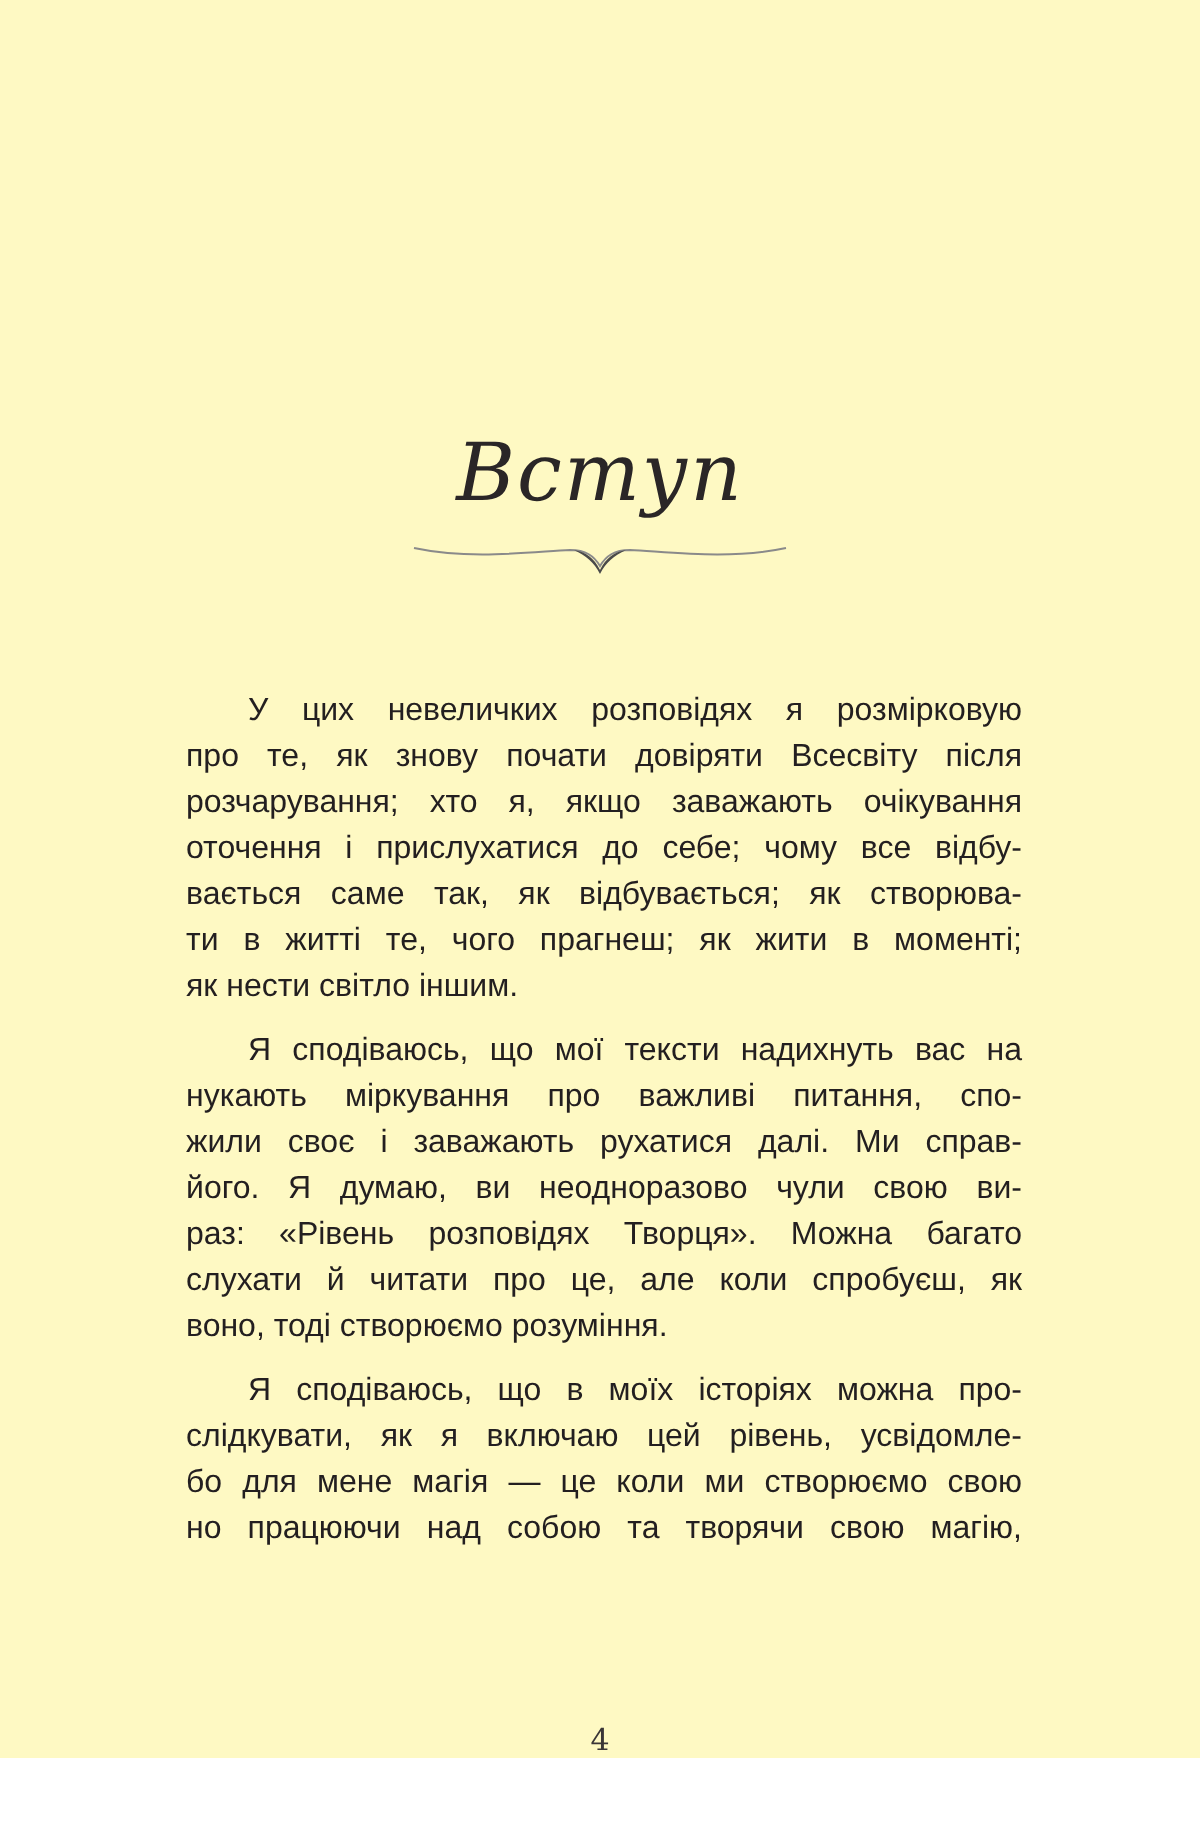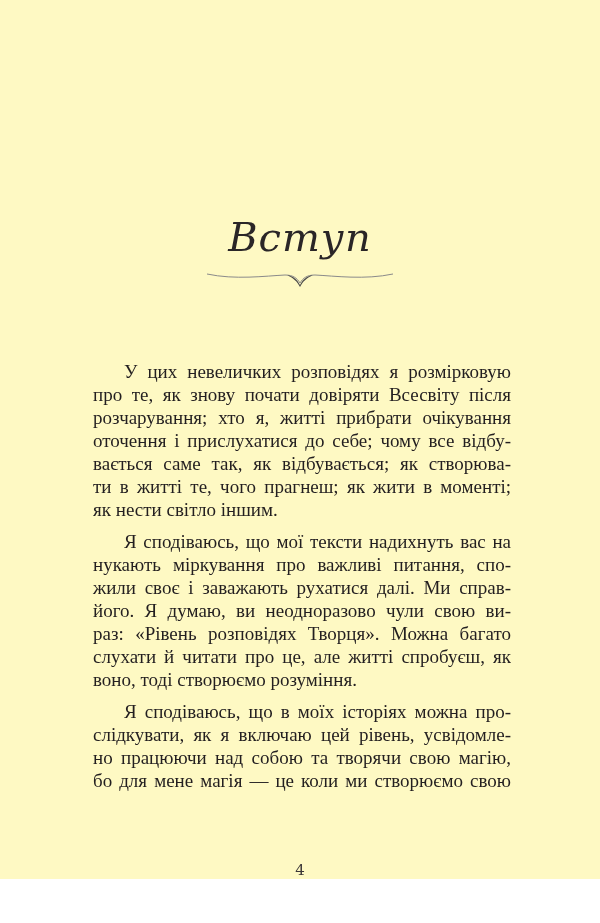--- a/index.html
+++ b/index.html
@@ -31,24 +31,24 @@
     .ornament {
       position: absolute;
       left: 205px;
       top: 266px;
       width: 190px;
       height: 22px;
     }
     .body-text {
       position: absolute;
       left: 93px;
-      top: 360px;
+      top: 344px;
       width: 418px;
-      font-family: Liberation Serif, serif;
-      font-size: 19px;
+      font-family: Liberation Sans, sans-serif;
+      font-size: 16px;
       line-height: 23px;
       color: #231f20;
       text-align: justify;
     }
     .body-text p {
       margin: 0 0 9px 0;
       text-indent: 0;
     }
     .line {
       display: block;
@@ -83,38 +83,38 @@
 
   <svg class="ornament" viewBox="0 0 190 22" xmlns="http://www.w3.org/2000/svg">
     <path d="M2 8 C 30 14, 60 10, 80 9 C 88 9, 92 12, 95 17 C 98 12, 102 9, 110 9 C 130 10, 160 14, 188 8" fill="none" stroke="#8a8a8a" stroke-width="1"></path>
     <path d="M82 9 C 88 10, 92 13, 95 19 C 98 13, 102 10, 108 9 C 102 12, 98 15, 95 21 C 92 15, 88 12, 82 9 Z" fill="#4a4a4a"></path>
   </svg>
 
   <div class="body-text">
     <p>
       <span class="line indent">У цих невеличких розповідях я розмірковую</span>
       <span class="line">про те, як знову почати довіряти Всесвіту після</span>
-      <span class="line">розчарування; хто я, житті прибрати очікування</span>
+      <span class="line">розчарування; хто я, якщо заважають очікування</span>
       <span class="line">оточення і прислухатися до себе; чому все відбу-</span>
       <span class="line">вається саме так, як відбувається; як створюва-</span>
       <span class="line">ти в житті те, чого прагнеш; як жити в моменті;</span>
       <span class="line last">як нести світло іншим.</span>
     </p>
     <p>
       <span class="line indent">Я сподіваюсь, що мої тексти надихнуть вас на</span>
       <span class="line">нукають міркування про важливі питання, спо-</span>
       <span class="line">жили своє і заважають рухатися далі. Ми справ-</span>
       <span class="line">його. Я думаю, ви неодноразово чули свою ви-</span>
       <span class="line">раз: «Рівень розповідях Творця». Можна багато</span>
-      <span class="line">слухати й читати про це, але житті спробуєш, як</span>
+      <span class="line">слухати й читати про це, але коли спробуєш, як</span>
       <span class="line last">воно, тоді створюємо розуміння.</span>
     </p>
     <p>
       <span class="line indent">Я сподіваюсь, що в моїх історіях можна про-</span>
       <span class="line">слідкувати, як я включаю цей рівень, усвідомле-</span>
+      <span class="line">бо для мене магія — це коли ми створюємо свою</span>
       <span class="line">но працюючи над собою та творячи свою магію,</span>
-      <span class="line">бо для мене магія — це коли ми створюємо свою</span>
     </p>
   </div>
 
   <div class="page-number">4</div>
 
 </div>
 
 </body></html>

